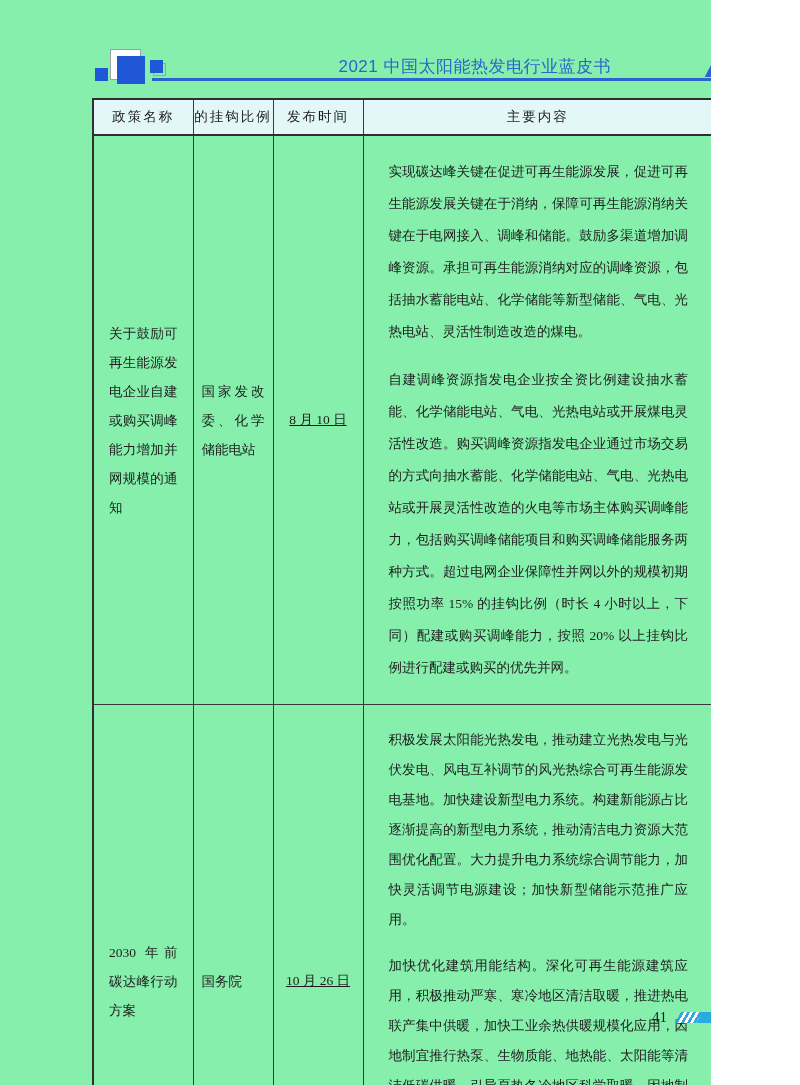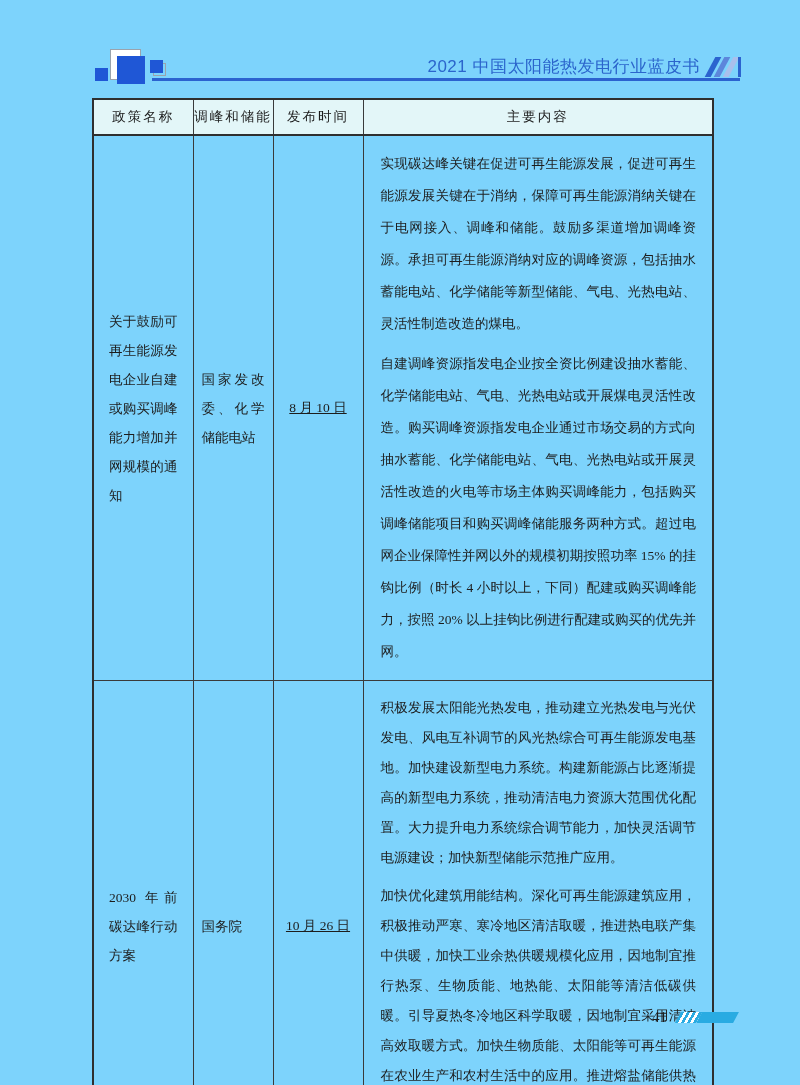--- a/index.html
+++ b/index.html
@@ -1,21 +1,21 @@
 <!DOCTYPE html>
 <html><head>
 <meta charset="utf-8">
 <style>
   * { margin: 0; padding: 0; box-sizing: border-box; }
   html, body { background: #ffffff; }
   body { width: 800px; height: 1085px; font-family: "Liberation Serif", "DejaVu Serif", serif; }
   .page {
     position: relative;
-    width: 800px; height: 1085px;
-    background: #7dd3fc;
+    width: 711px; height: 1085px;
+    background: #86efac;
     overflow: hidden;
   }
 
   
   .logo { position: absolute; left: 95px; top: 45px; width: 75px; height: 42px; }
   .sq { position: absolute; }
   .sq-outline-big { left: 15px; top: 4px; width: 31px; height: 31px; background: #ffffff; border: 1px solid #9aa3ad; }
   .sq-big { left: 22px; top: 11px; width: 28px; height: 28px; background: #1f57d6; }
   .sq-small-left { left: 0px; top: 23px; width: 13px; height: 13px; background: #1f57d6; }
   .sq-outline-right { left: 58px; top: 18px; width: 13px; height: 13px; background: transparent; border: 1px solid #9aa3ad; }
@@ -73,21 +73,21 @@
   }
   td.cell-date { text-align: center; text-decoration: underline; }
   td.cell-content {
     padding: 4px 8px 4px 9px;
     text-align: justify;
   }
   tr.row-1 { height: 385px; }
   tr.row-2 { height: 421px; }
   tr.row-1 td.cell-content p { line-height: 32px; }
   tr.row-2 td.cell-content p { line-height: 30px; }
-  td.cell-content p { margin: 8px; }
+  td.cell-content p { margin: 16px; }
 
   
   .page-footer { position: absolute; left: 0; top: 1006px; width: 800px; height: 30px; }
   .page-number {
     position: absolute; left: 652px; top: 3px;
     font-size: 15px; color: #1d1d1d;
   }
   .footer-bar {
     position: absolute; left: 678px; top: 6px;
     width: 58px; height: 11px;
@@ -126,21 +126,21 @@
   <table class="policy-table">
     <colgroup>
       <col class="c1">
         <col class="c2">
         <col class="c3">
         <col class="c4">
     </colgroup>
     <thead>
       <tr class="header-row">
         <th>政策名称</th>
-        <th>调峰和储能</th>
+        <th>的挂钩比例</th>
         <th>发布时间</th>
         <th>主要内容</th>
       </tr>
     </thead>
     <tbody>
       <tr class="row-1">
         <td class="cell-policy">关于鼓励可再生能源发电企业自建或购买调峰能力增加并网规模的通知</td>
         <td class="cell-dept">国家发改委、化学储能电站</td>
         <td class="cell-date">8 月 10 日</td>
         <td class="cell-content">

